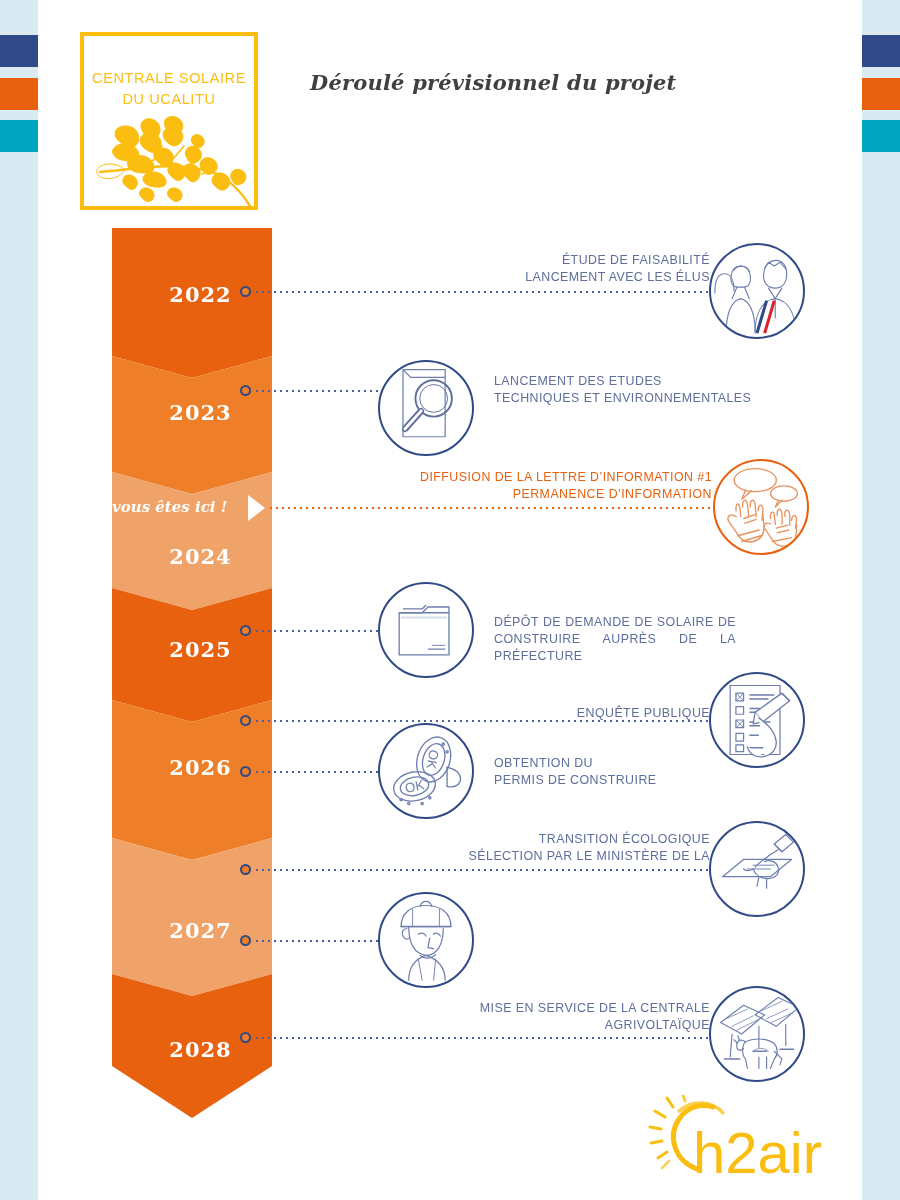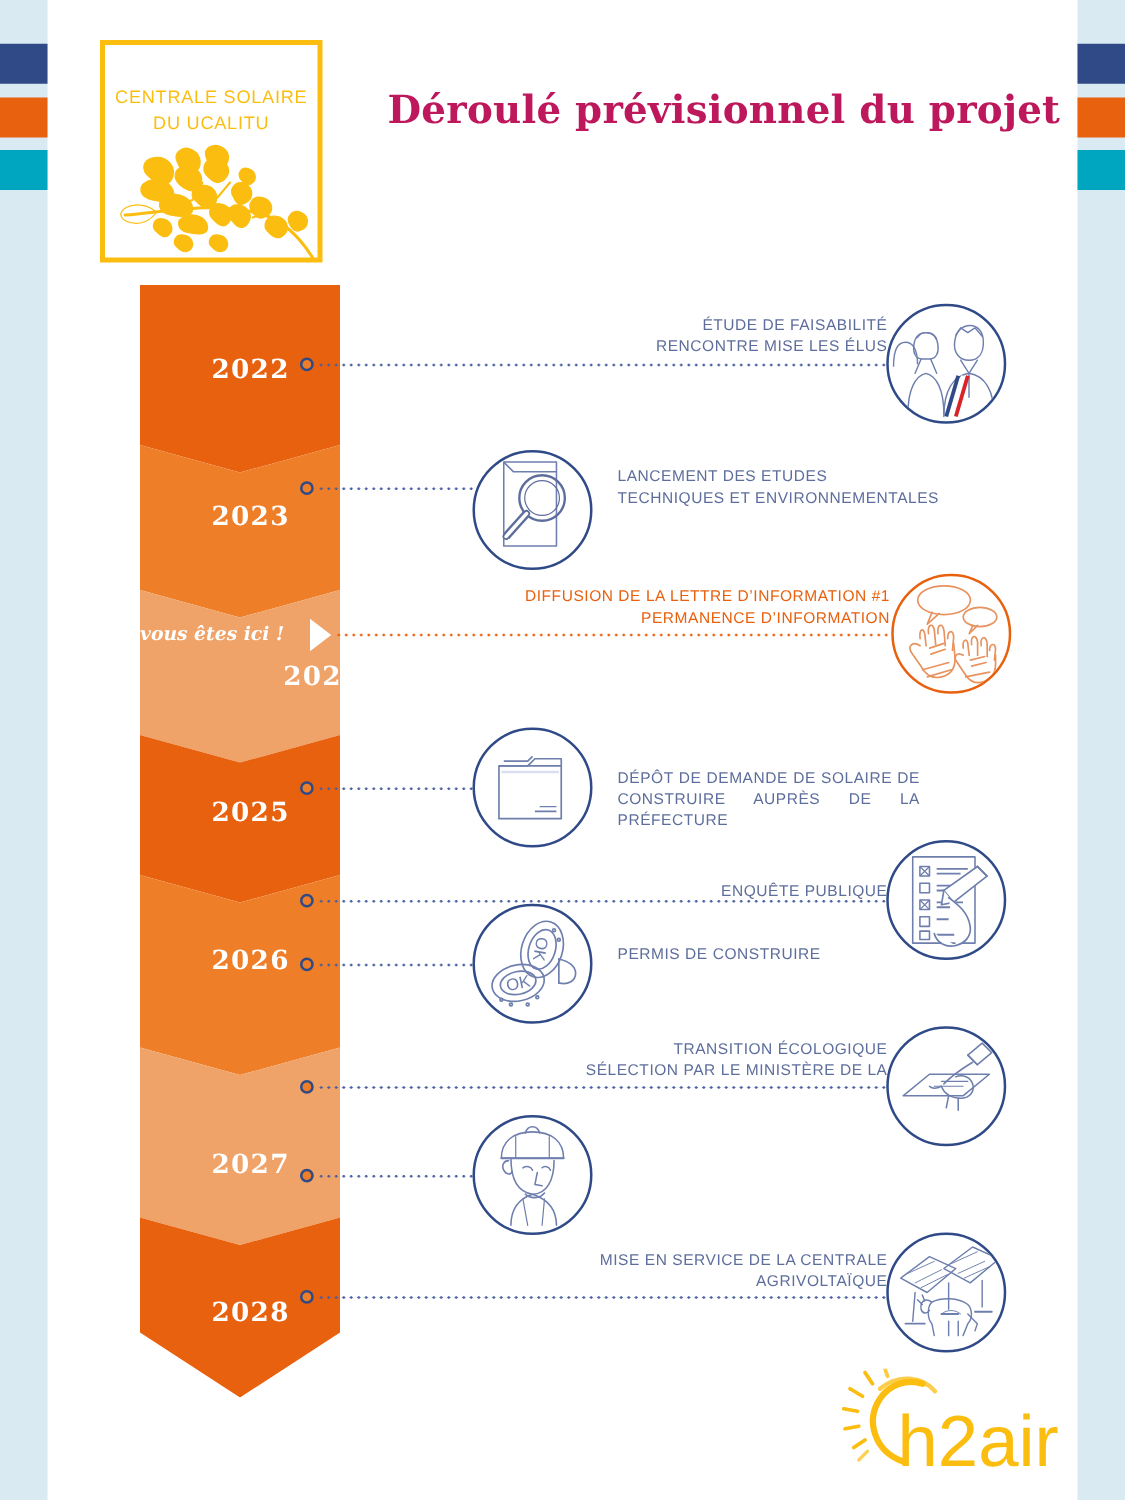--- a/index.html
+++ b/index.html
@@ -28,22 +28,23 @@
     text-align:center;color:#FBBE10;
     font-size:14.5px;letter-spacing:.6px;line-height:1.45;
     font-family:"Liberation Sans",sans-serif;
   }
   .leaf-svg{position:absolute;left:8px;top:78px;width:162px;height:96px;}
 
   
   .main-title{
     position:absolute;left:310px;top:70px;
     font-family:"DejaVu Serif","Liberation Serif",serif;
-    font-weight:bold;font-size:31px;color:#be185d;letter-spacing:.2px;
+    font-weight:bold;font-size:21px;color:#404040;letter-spacing:.2px;
     white-space:nowrap;
+    font-style:italic;
   }
 
   
   .timeline{position:absolute;left:112px;top:228px;width:160px;height:890px;}
   .timeline svg{display:block;}
   .year{
     position:absolute;color:#fff;font-weight:bold;
     font-family:"DejaVu Serif","Liberation Serif",serif;
     font-size:21px;letter-spacing:1px;text-align:center;width:177px;left:112px;
   }
@@ -83,21 +84,21 @@
 
   .icon-circle{
     position:absolute;width:96px;height:96px;border-radius:50%;
     border:2.5px solid #2F4A87;background:#fff;box-sizing:border-box;
     overflow:hidden;
   }
   .icon-circle.hl{border-color:#E8610E;}
   .icon-circle svg{display:block;width:100%;height:100%;}
 
   
-  .h2air{position:absolute;left:670px;top:1095px;width:190px;height:88px;}
+  .h2air{position:absolute;left:645px;top:1095px;width:190px;height:88px;}
 </style>
 </head>
 <body>
 
 <div class="page">
 
   <div class="side-strip left">
     <div class="side-block" style="top:35px;background:#2F4A87;"></div>
     <div class="side-block" style="top:78px;background:#E8610E;"></div>
     <div class="side-block" style="top:120px;background:#00A5C0;"></div>
@@ -158,34 +159,34 @@
       <path d="M0 472 L80 494 L160 472 V610 L80 632 L0 610 Z" fill="#EE7E27"></path>
 
       <path d="M0 610 L80 632 L160 610 V746 L80 768 L0 746 Z" fill="#EFA368"></path>
 
       <path d="M0 746 L80 768 L160 746 V838 L80 890 L0 838 Z" fill="#E8610E"></path>
     </svg>
   </div>
 
   <div class="year" style="top:282px;">2022</div>
   <div class="year" style="top:400px;">2023</div>
-  <div class="year" style="top:528px;text-align:right;">2024</div>
+  <div class="year" style="top:544px;">2024</div>
   <div class="year" style="top:637px;">2025</div>
   <div class="year" style="top:755px;">2026</div>
   <div class="year" style="top:918px;">2027</div>
   <div class="year" style="top:1037px;">2028</div>
 
   <div class="here-label" style="top:498px;">vous êtes ici !</div>
   <div class="here-arrow" style="left:248px;top:495px;"></div>
 
   <div class="marker" style="left:240px;top:286px;"></div>
   <div class="dots" style="left:254px;top:291px;width:456px;"></div>
   <div class="evt-text right" style="left:430px;top:252px;width:280px;">
     <div>ÉTUDE DE FAISABILITÉ</div>
-    <div>RENCONTRE MISE LES ÉLUS</div>
+    <div>LANCEMENT AVEC LES ÉLUS</div>
   </div>
   <div class="icon-circle" style="left:709px;top:243px;">
     <svg viewBox="0 0 96 96">
       <g fill="none" stroke="#6E7FAE" stroke-width="1.2" stroke-linecap="round" stroke-linejoin="round">
         <path d="M28 44 C22 44 20 38 21 32 C22 25 26 22 31 22 C36 22 40 25 41 32 C42 38 40 44 34 44 Z"></path>
         <path d="M24 26 C28 20 38 21 40 28"></path>
         <path d="M27 44 L22 56 M35 44 L40 56"></path>
         <path d="M16 90 C16 70 22 58 31 56 C40 58 46 70 46 90"></path>
         <path d="M55 30 C56 20 62 16 68 16 C74 16 79 21 79 30 C79 39 75 45 67 45 C59 45 54 39 55 30Z"></path>
         <path d="M56 24 L60 18 L66 22 L72 18 L78 25"></path>
@@ -328,20 +329,21 @@
         <circle cx="22" cy="78" r="1.2"></circle>
           <circle cx="30" cy="82" r="1.2"></circle>
         <circle cx="44" cy="82" r="1.2"></circle>
           <circle cx="52" cy="76" r="1.2"></circle>
         <circle cx="70" cy="28" r="1.2"></circle>
           <circle cx="66" cy="20" r="1.2"></circle>
       </g>
     </svg>
   </div>
   <div class="evt-text left" style="left:494px;top:755px;width:260px;">
+    <div>OBTENTION DU</div>
     <div>PERMIS DE CONSTRUIRE</div>
   </div>
 
   <div class="marker" style="left:240px;top:864px;"></div>
   <div class="dots" style="left:254px;top:869px;width:456px;"></div>
   <div class="evt-text right" style="left:420px;top:831px;width:290px;">
     <div>TRANSITION ÉCOLOGIQUE</div>
     <div>SÉLECTION PAR LE MINISTÈRE DE LA</div>
   </div>
   <div class="icon-circle" style="left:709px;top:821px;">

